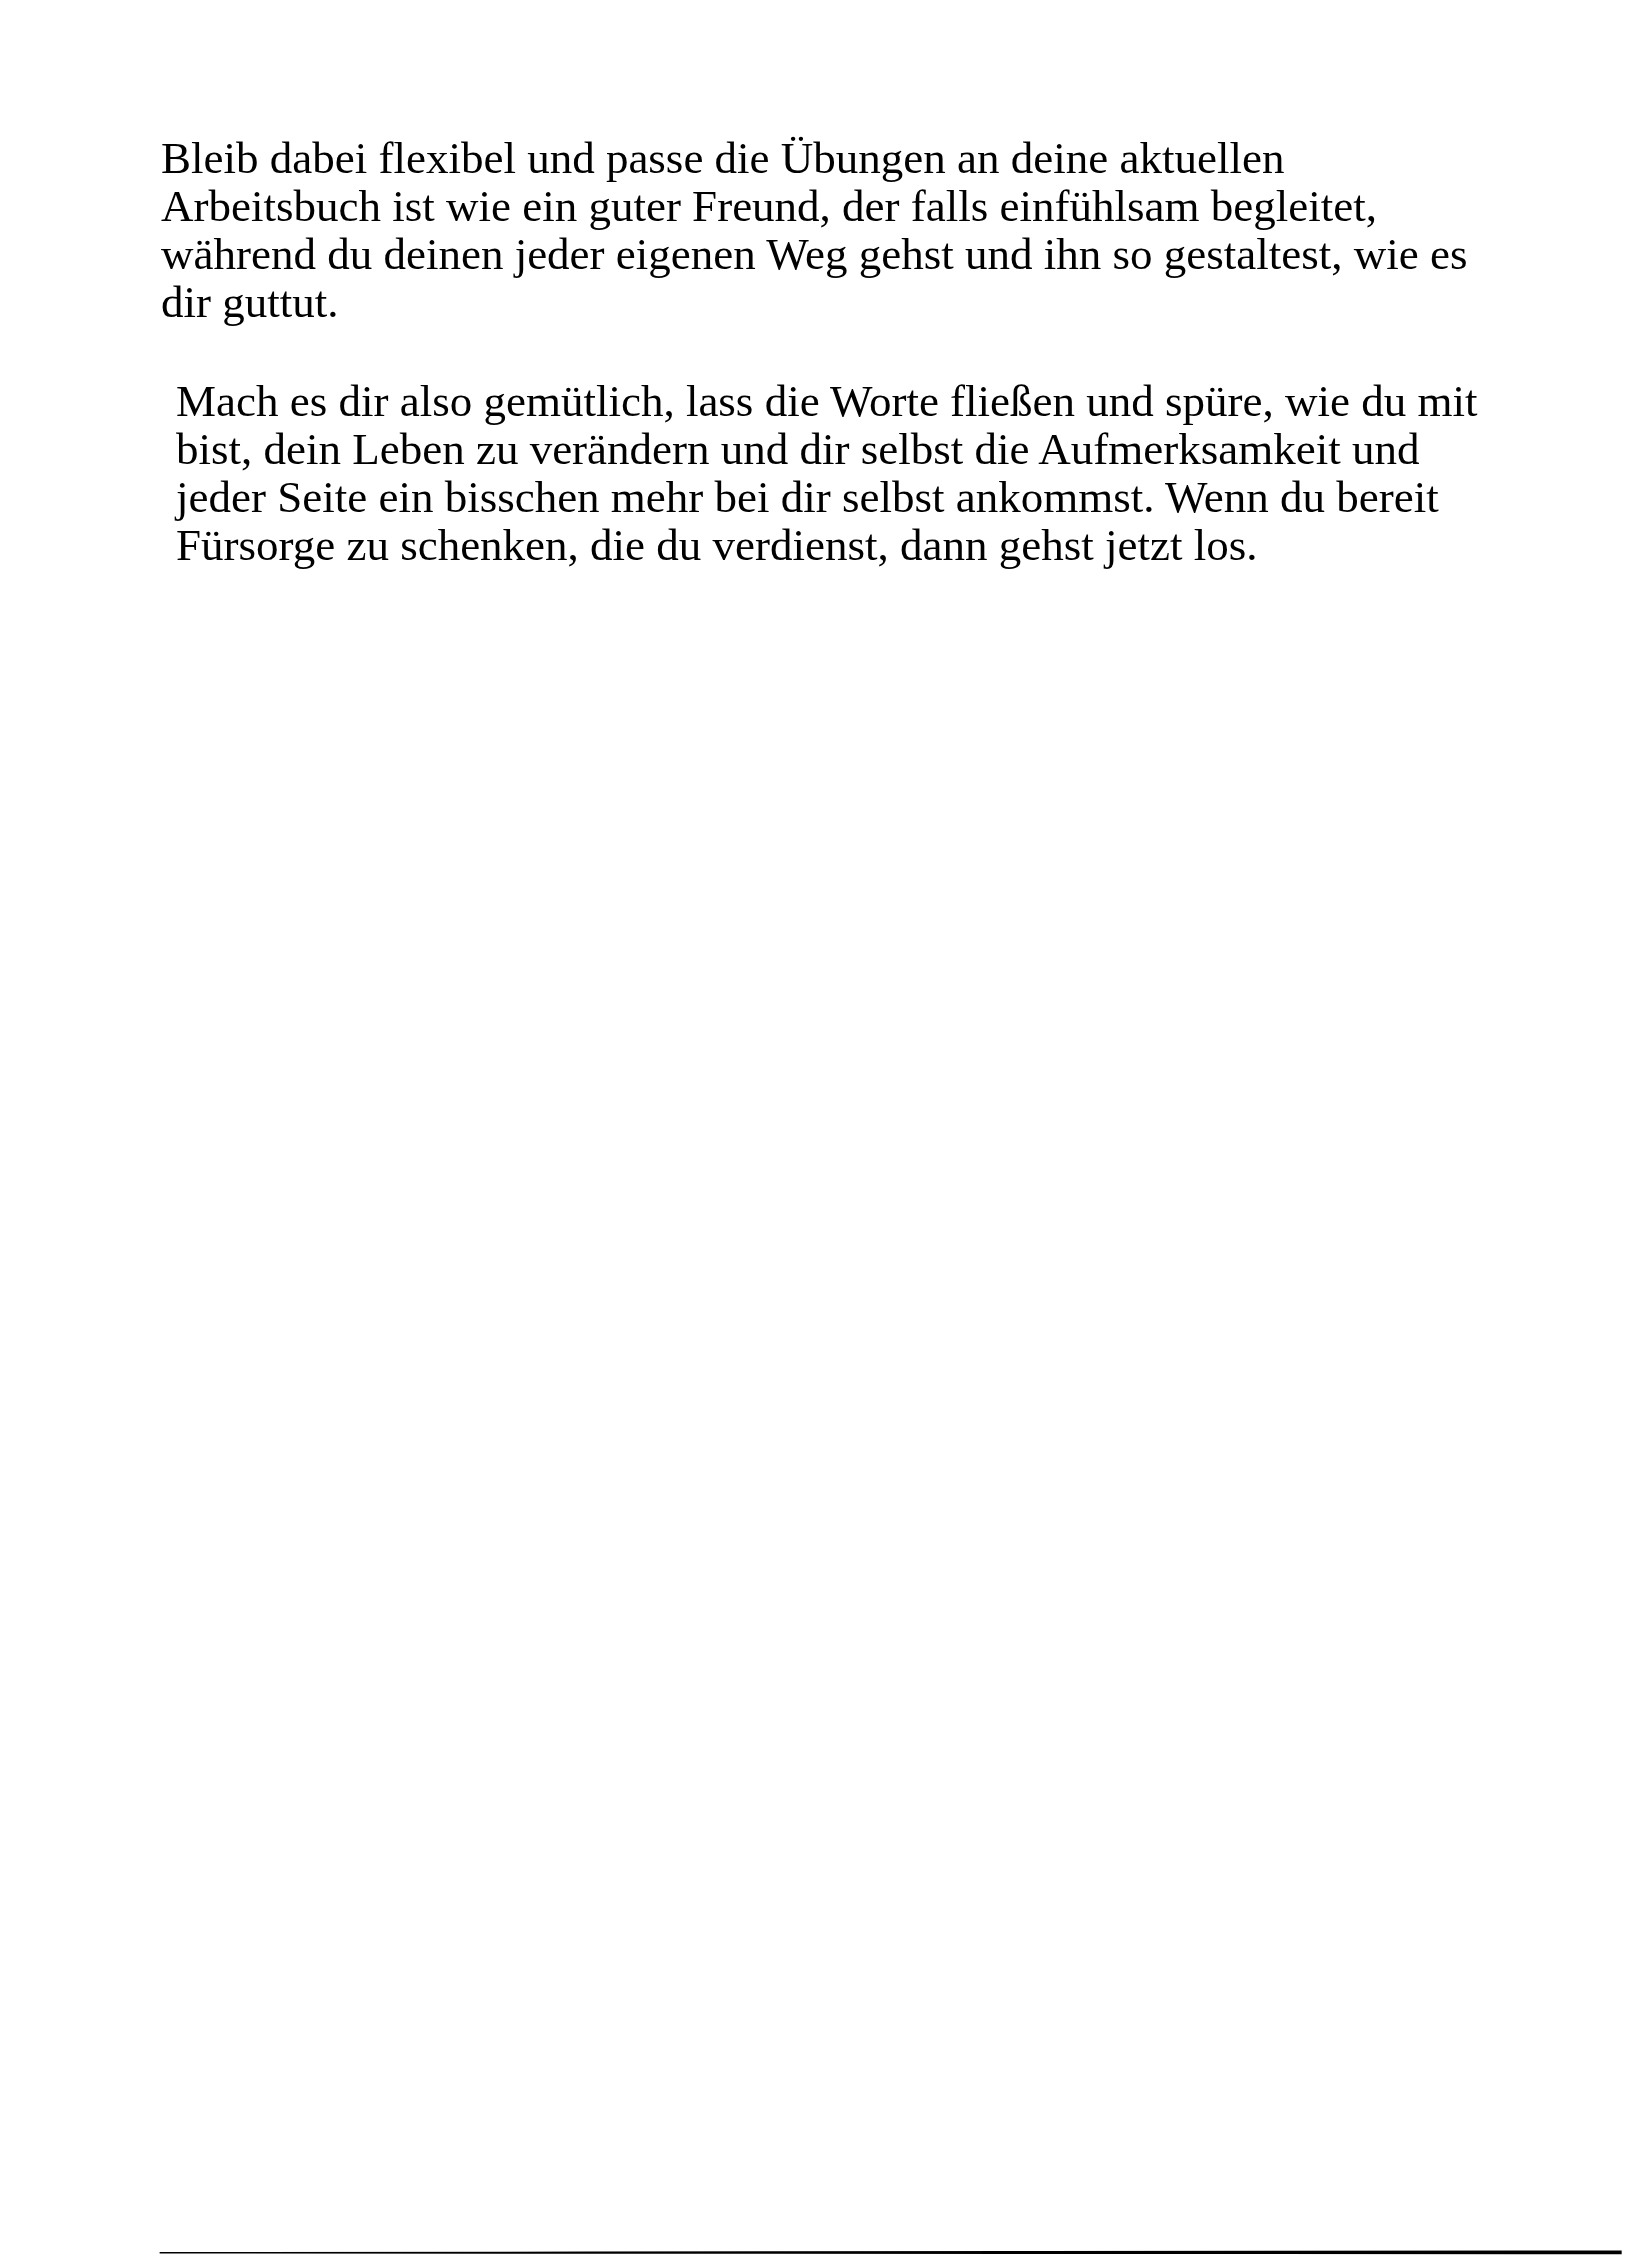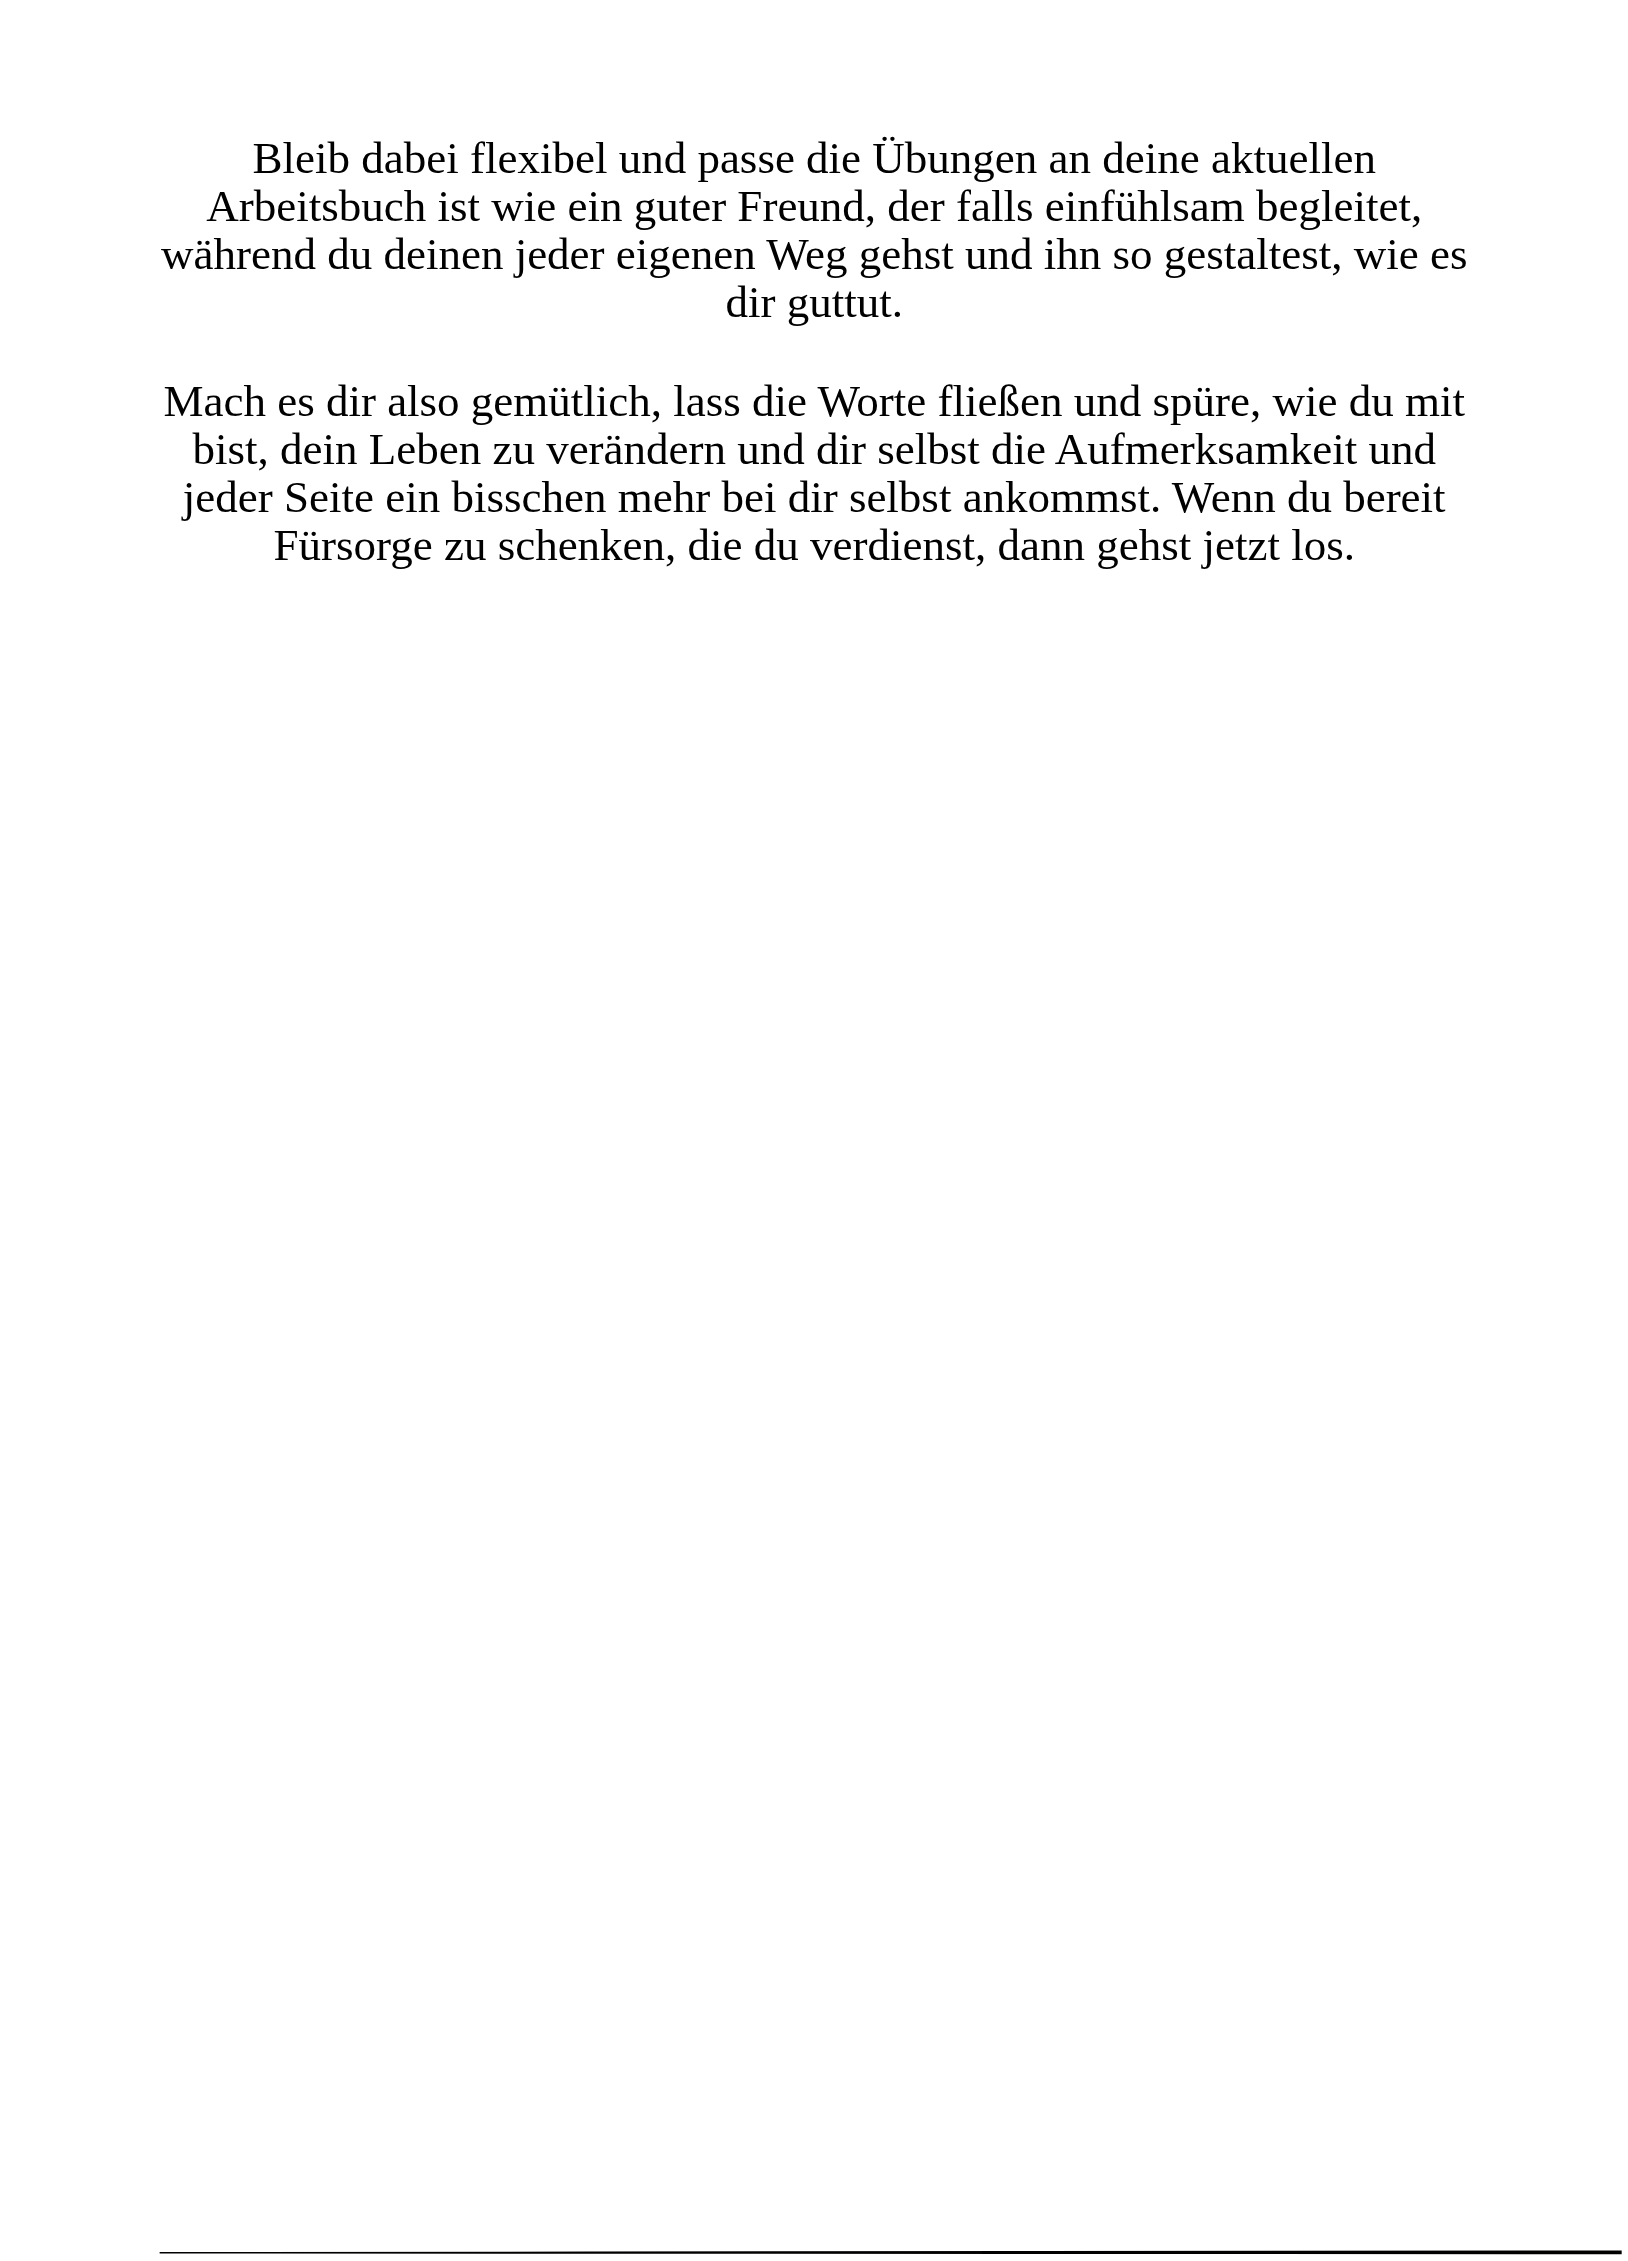--- a/index.html
+++ b/index.html
@@ -18,22 +18,22 @@
   .text-block {
     position: absolute;
     left: 161px;
     top: 134px;
     color: #000000;
     font-family: "Liberation Serif", "DejaVu Serif", serif;
     font-size: 45px;
     line-height: 48px;
     white-space: nowrap;
   }
-  .para { margin: 0; padding: 0; text-align: center; }
-  .para + .para { margin-top: 51px; }
+  .para { margin: 0; padding: 0; }
+  .para + .para { margin-top: 51px; margin-left: 15px; }
   .line { height: 48px; }
   .footer-rule-svg {
     position: absolute;
     left: 0;
     top: 2245px;
     width: 1628px;
     height: 13.6px;
     display: block;
   }
 </style>

